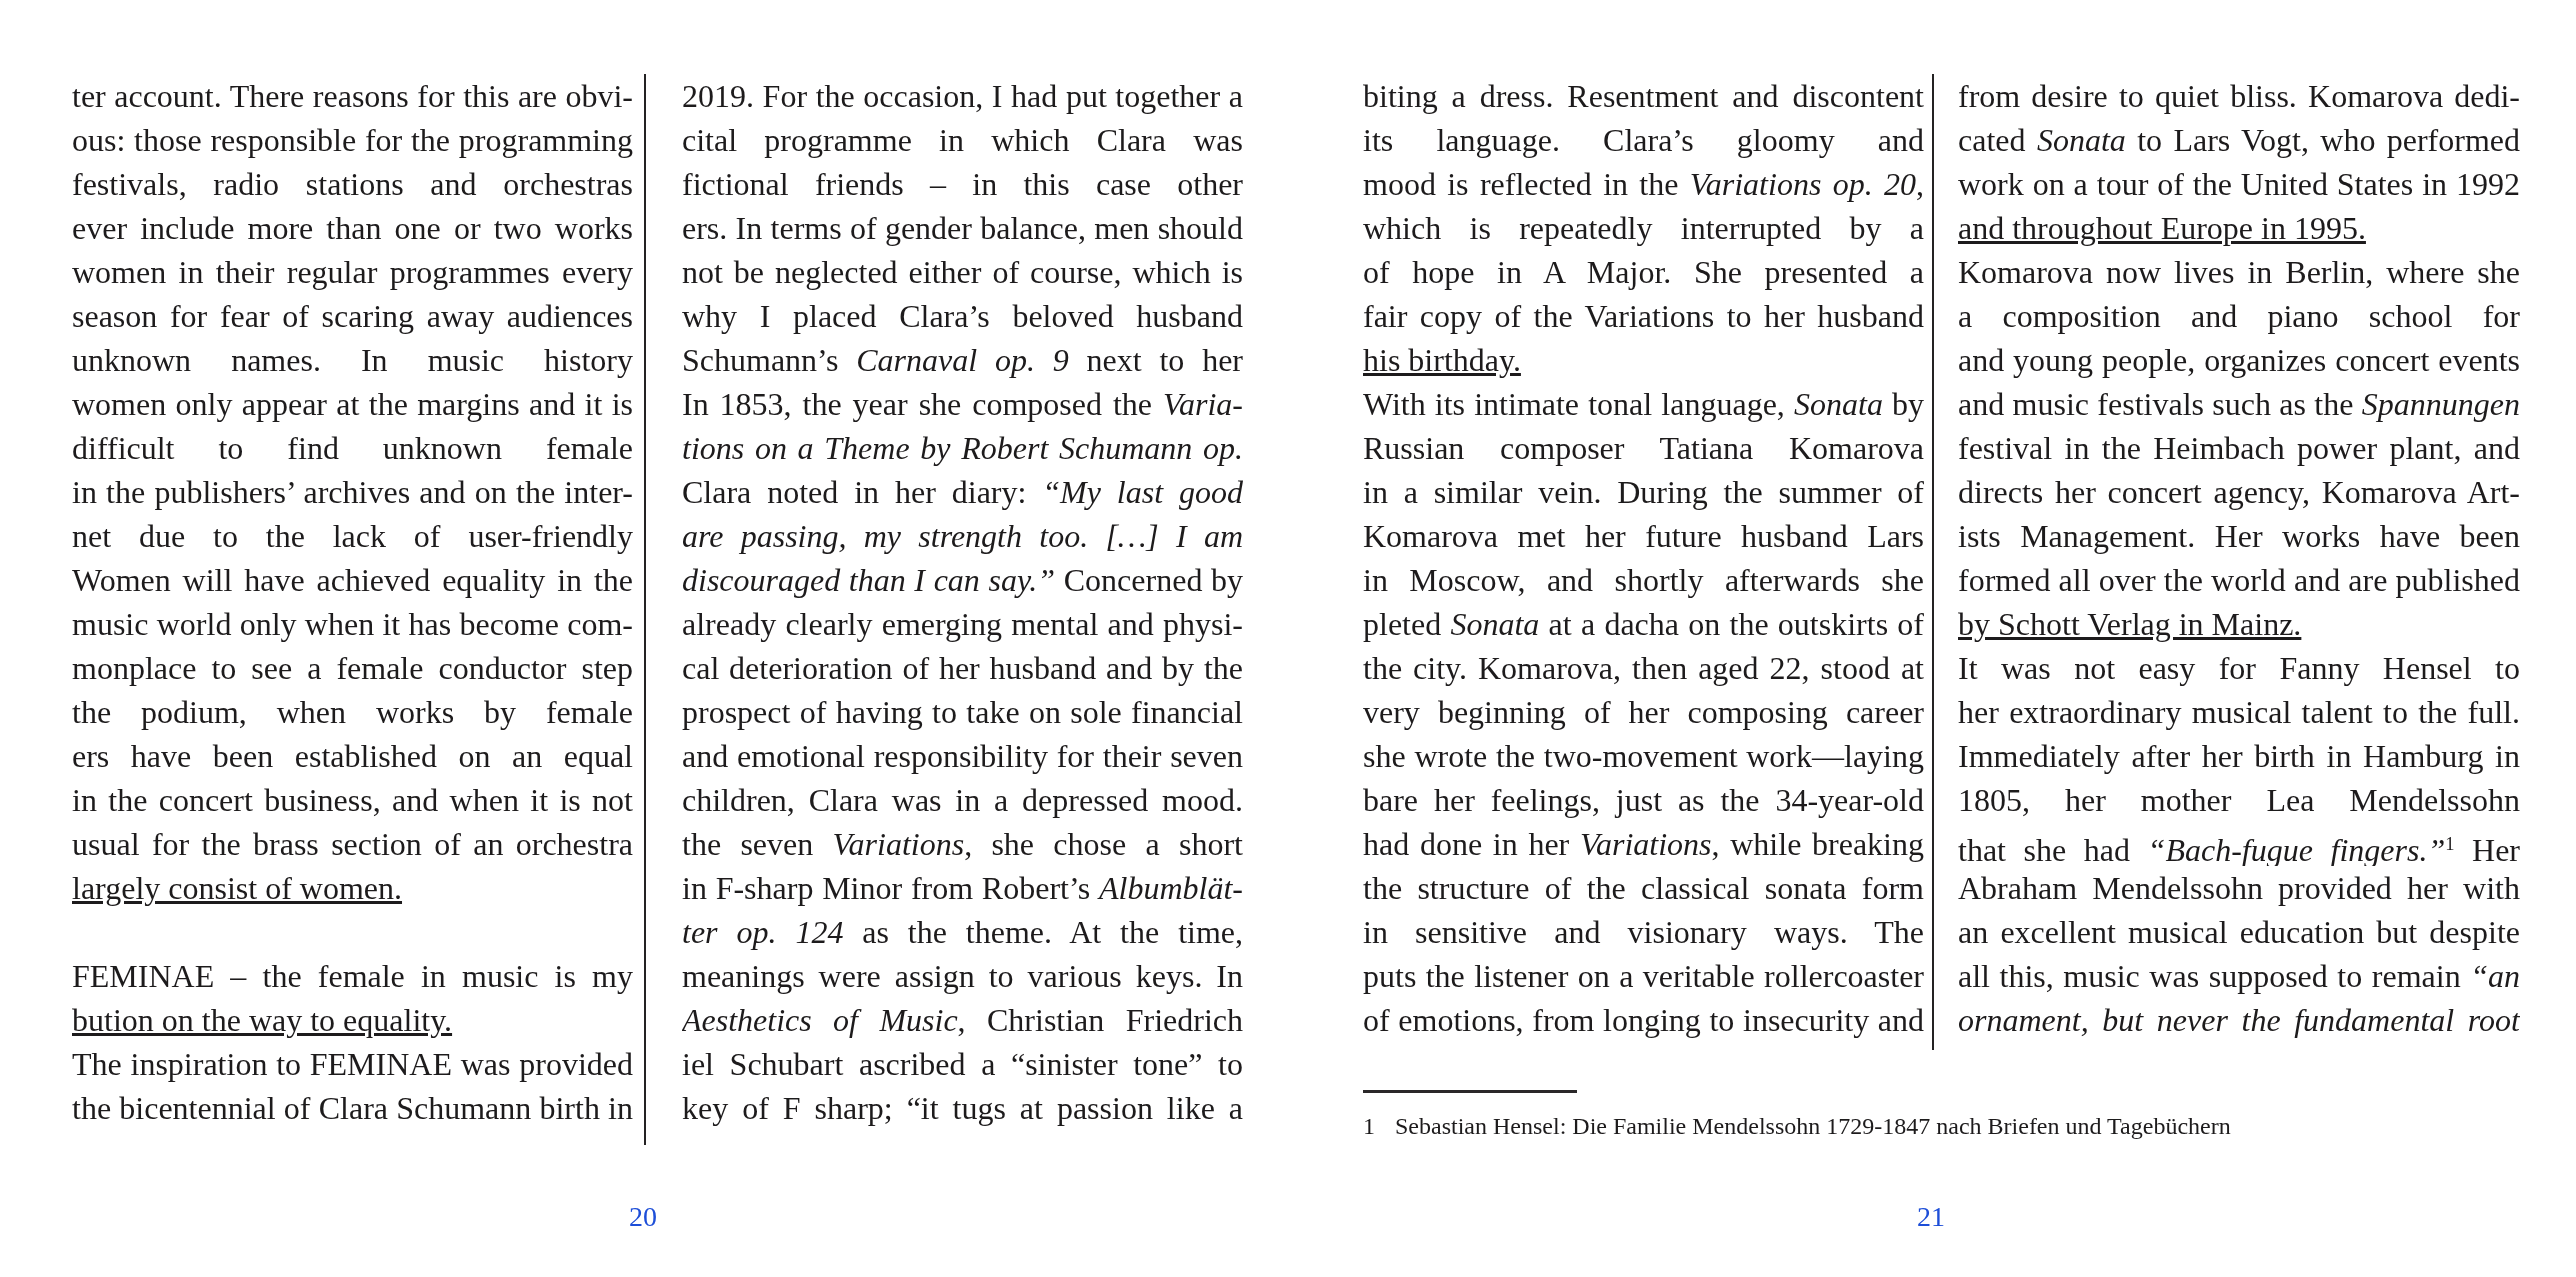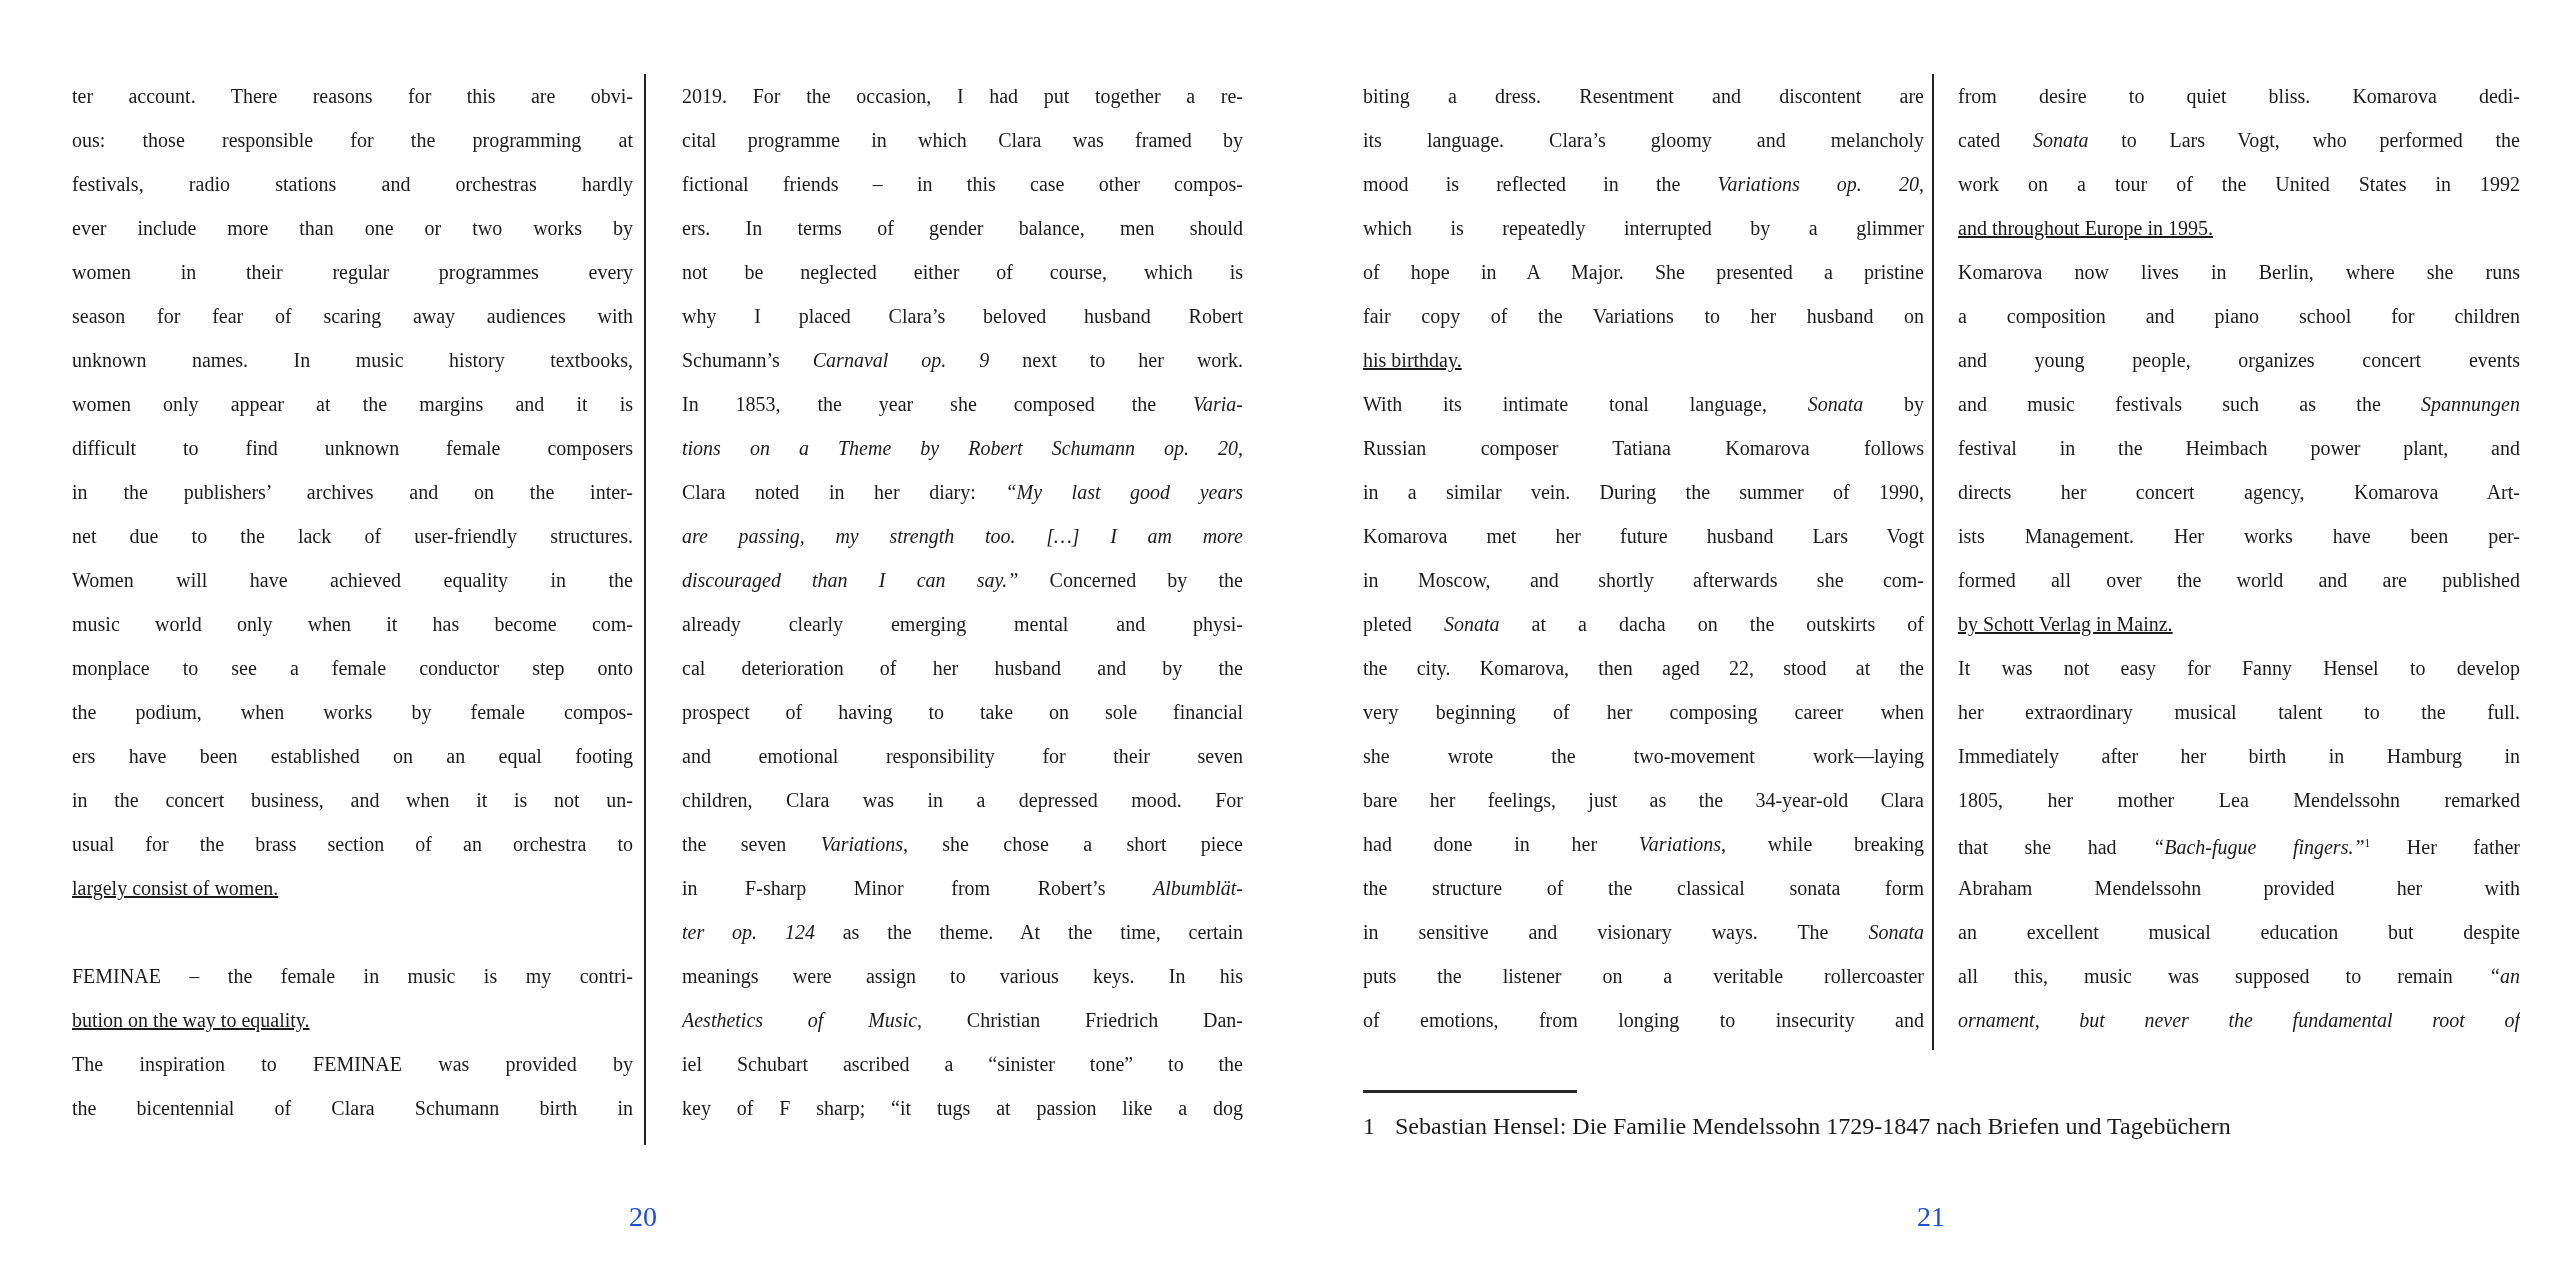--- a/index.html
+++ b/index.html
@@ -11,21 +11,21 @@
     position: relative;
     width: 2576px;
     height: 1277px;
     font-family: "Liberation Serif", "DejaVu Serif", serif;
     color: #1d1b1c;
     overflow: hidden;
   }
   .col {
     position: absolute;
     top: 74px;
-    font-size: 20px;
+    font-size: 32px;
     line-height: 44px;
     color: #1d1b1c;
   }
   .line {
     height: 44px;
     overflow: hidden;
     text-align: justify;
     text-align-last: justify;
     white-space: normal;
   }

